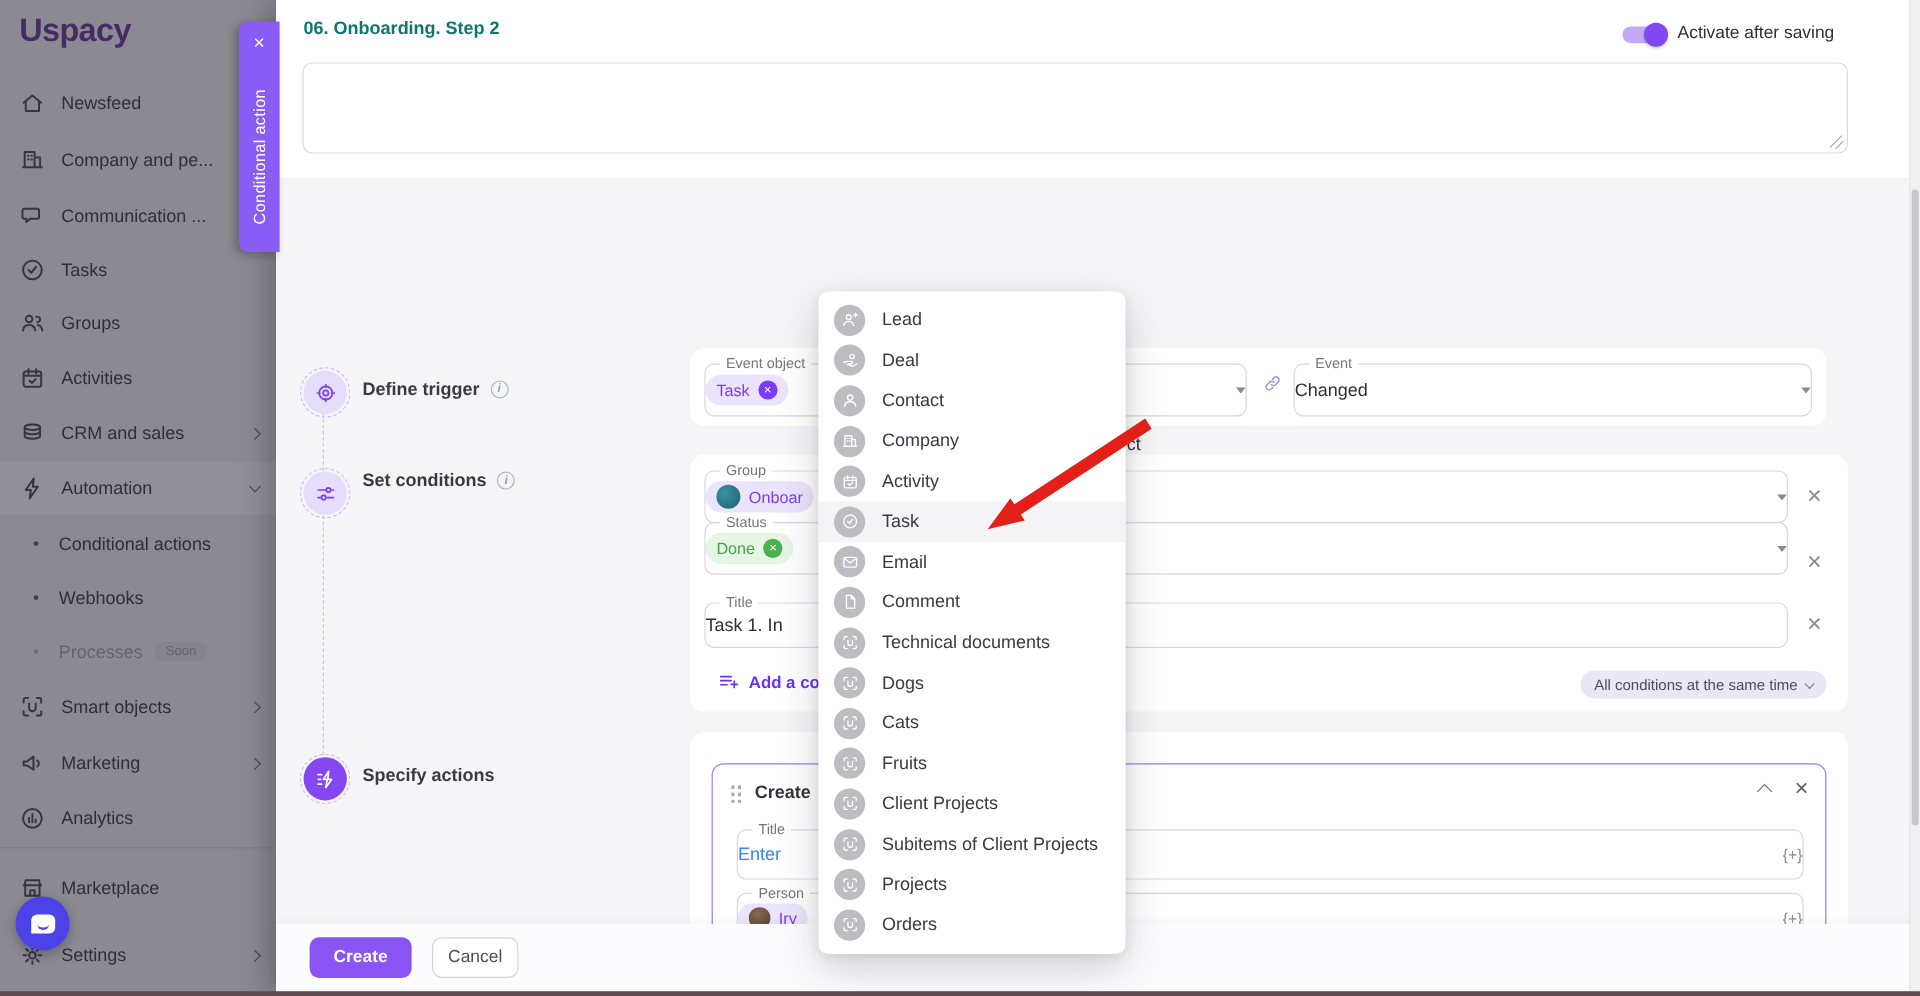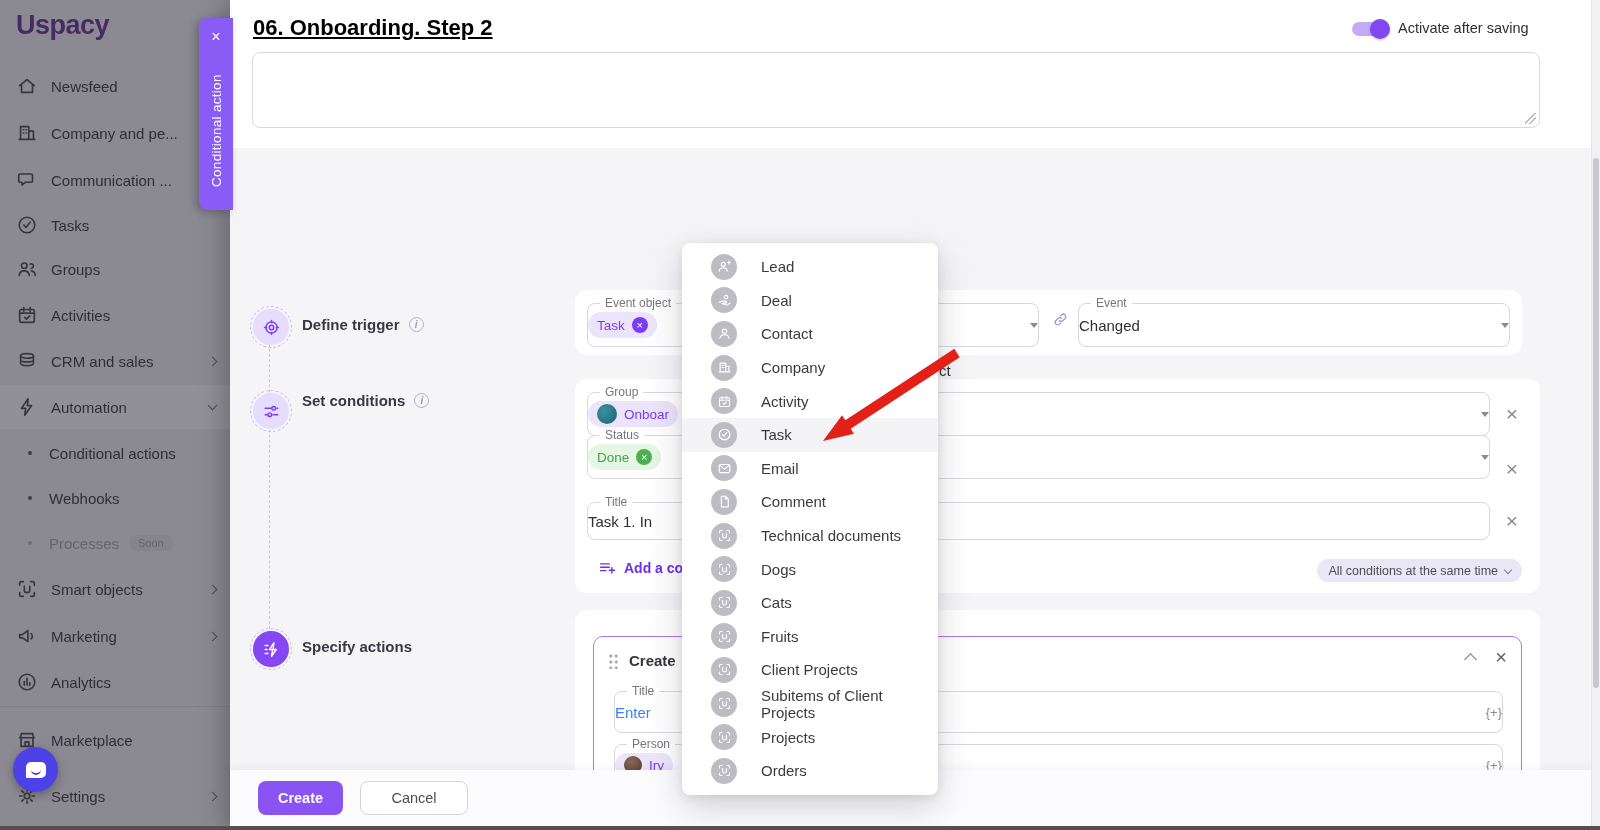--- a/index.html
+++ b/index.html
@@ -29,21 +29,21 @@
   .chat-glyph i{display:block;width:10px;height:6px;border-bottom:2px solid #4c42e8;border-radius:0 0 8px 8px;margin-bottom:3px;}
 
   
   .vtab{position:absolute;left:199px;top:18px;width:34px;height:192px;background:#8a5cf6;border-radius:8px 0 0 8px;z-index:40;display:flex;flex-direction:column;align-items:center;box-shadow:-3px 2px 8px rgba(0,0,0,.25);}
   .vtab-x{color:#fff;font-size:16px;margin-top:10px;line-height:18px;cursor:default;}
   .vtab-label{flex:1;display:flex;align-items:center;justify-content:center;writing-mode:vertical-rl;transform:rotate(180deg);color:#fff;font-size:13.5px;letter-spacing:.3px;padding-bottom:6px;}
   .icon-x::before{content:"×";}
 
   
   .modal{position:absolute;left:230px;top:0;width:1370px;height:830px;background:#fff;z-index:10;box-shadow:-8px 0 22px rgba(0,0,0,.22);}
-  .m-title{position:absolute;left:23px;top:15px;font-size:22px;font-weight:700;color:#000000;text-decoration:underline;}
+  .m-title{position:absolute;left:23px;top:15px;font-size:15px;font-weight:700;color:#0f766e;}
   .tgl{position:absolute;left:1122px;top:22px;width:36px;height:14px;border-radius:7px;background:#c3aaf6;}
   .tgl::after{content:"";position:absolute;right:-2px;top:-3px;width:20px;height:20px;border-radius:50%;background:#8147f2;box-shadow:0 1px 3px rgba(0,0,0,.25);}
   .tgl-label{position:absolute;left:1168px;top:20px;font-size:14.5px;color:#2f2e36;}
   .bigbox{position:absolute;left:22px;top:52px;width:1288px;height:76px;background:#fff;border:1px solid #d9d9e1;border-radius:8px;}
   .resize-h{position:absolute;right:3px;bottom:3px;width:11px;height:11px;background:
     linear-gradient(135deg,transparent 42%,#b9b9c2 42% 50%,transparent 50% 66%,#b9b9c2 66% 74%,transparent 74%);}
   .content{position:absolute;left:0;top:148px;width:1370px;height:622px;background:#f5f5f8;}
 
   .connector{position:absolute;left:39px;top:196px;height:290px;border-left:1px dashed #c9c8d4;}
   .step-ic{position:absolute;width:36px;height:36px;border-radius:50%;background:#e6dcfc;color:#7a3ff2;display:flex;align-items:center;justify-content:center;outline:1px dashed #cdb9f7;outline-offset:2.5px;}
@@ -77,25 +77,25 @@
 
   .panel{position:absolute;border:1.3px solid #a277f5;border-radius:10px;background:#fff;}
   .drag{width:11px;height:17px;background-image:radial-gradient(#a5a4ad 1.3px, transparent 1.6px);background-size:5.5px 6px;background-position:1px 1px;}
   .panel-title{font-size:15px;font-weight:700;color:#35343c;}
   .panel-chev{position:absolute;right:46px;top:18px;width:9px;height:9px;border-left:1.8px solid #6f6e77;border-top:1.8px solid #6f6e77;transform:rotate(45deg);}
   .panel-x{position:absolute;right:14px;top:9px;color:#5f5e67;font-size:20px;}
 
   .footer{position:absolute;left:0;top:770px;width:1370px;height:57px;background:#fcfcfe;box-shadow:0 -2px 8px rgba(30,30,50,.05);}
   .btn{position:absolute;top:11px;height:34px;border-radius:8px;display:flex;align-items:center;justify-content:center;font-size:14.5px;}
   .btn.primary{left:28px;width:85px;background:#8a53f4;color:#fff;font-weight:600;}
-  .btn.ghost{left:130px;width:108px;background:#fff;border:1px solid #d4d4dc;color:#4e4d57;}
+  .btn.ghost{left:130px;width:72px;background:#fff;border:1px solid #d4d4dc;color:#4e4d57;}
 
   
   .dropdown{position:absolute;left:682px;top:243px;width:256px;height:552px;background:#fff;border-radius:8px;box-shadow:0 12px 34px rgba(40,40,60,.20), 0 2px 8px rgba(40,40,60,.10);z-index:100;padding:7px 0;}
-  .dd-row{display:flex;align-items:center;gap:24px;height:33.6px;padding:0 29px;font-size:15px;color:#3a3943;}
+  .dd-row{display:flex;align-items:center;gap:14px;height:33.6px;padding:0 13px;font-size:15px;color:#3a3943;text-align:center;}
   .dd-row.selected{background:#f4f4f6;}
   .dd-ic{width:26px;height:26px;border-radius:50%;background:#bdbcc3;color:#fff;display:flex;align-items:center;justify-content:center;flex:0 0 26px;}
   .dd-ic svg{width:15px;height:15px;}
 
   .frag-ct{position:absolute;left:709px;top:362px;font-size:15px;color:#2f2e36;z-index:11;}
 
   .arrow-overlay{position:absolute;left:0;top:0;width:1600px;height:830px;z-index:120;pointer-events:none;}
 
   .scrollbar{position:absolute;left:1591px;top:0;width:9px;height:826px;background:#f1f1f4;border-left:1px solid #e4e4ea;z-index:150;}
   .scroll-thumb{position:absolute;left:1px;top:158px;width:6px;height:530px;background:#c7c7cd;border-radius:3px;}

